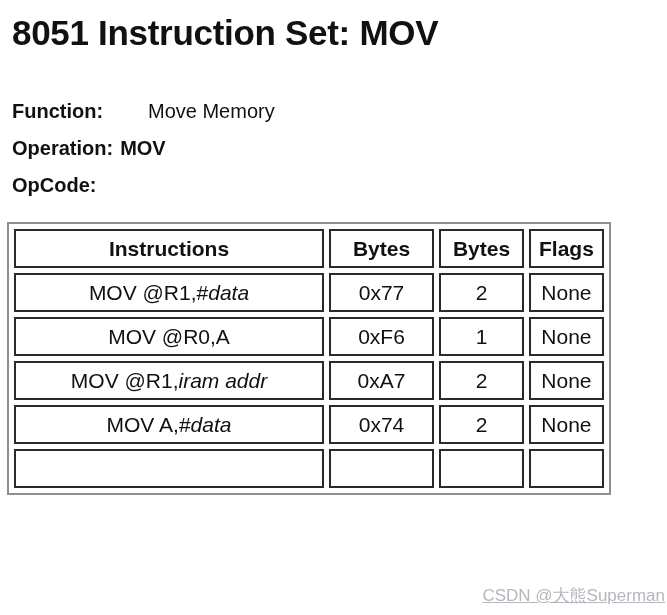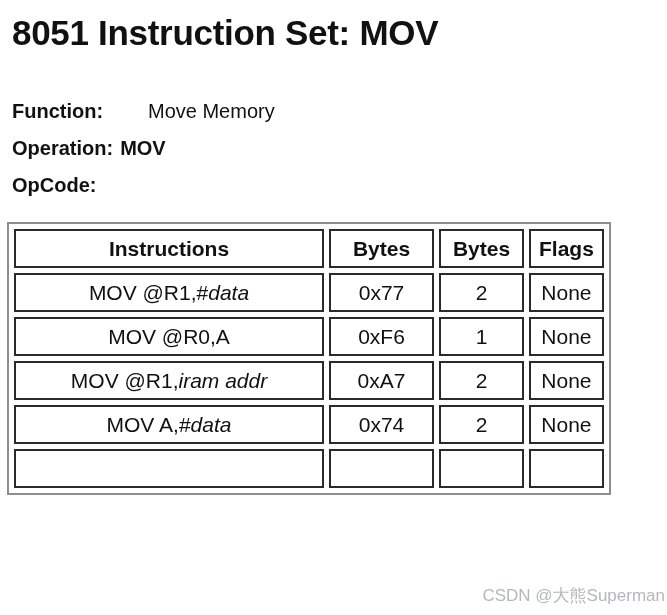--- a/index.html
+++ b/index.html
@@ -56,20 +56,21 @@
   .col-flags { width: 70px; }
   .watermark {
     position: absolute;
     top: 584px;
     right: 2px;
     font-size: 17px;
     color: rgba(175, 179, 186, 0.95);
     white-space: nowrap;
     z-index: 5;
     pointer-events: none;
+    text-decoration: underline;
   }
 </style>
 </head>
 <body>
 
 <div class="canvas">
   <div class="content">
 
     <h1 class="page-title">8051 Instruction Set: MOV</h1>
 

